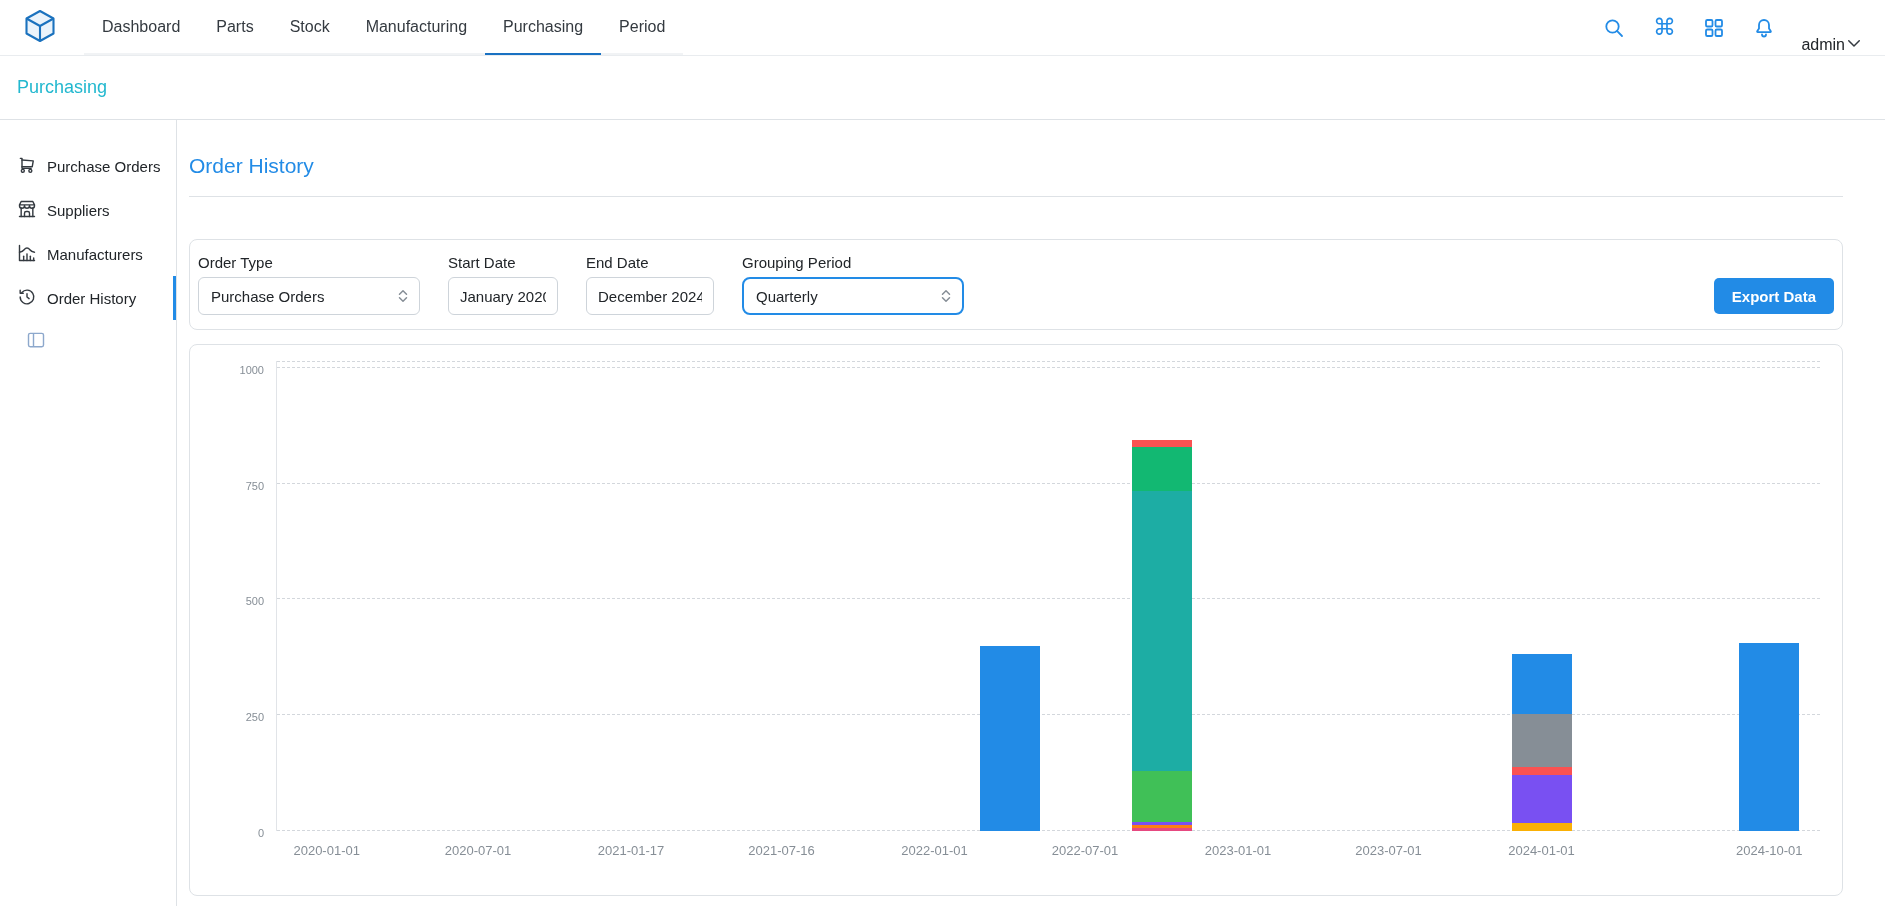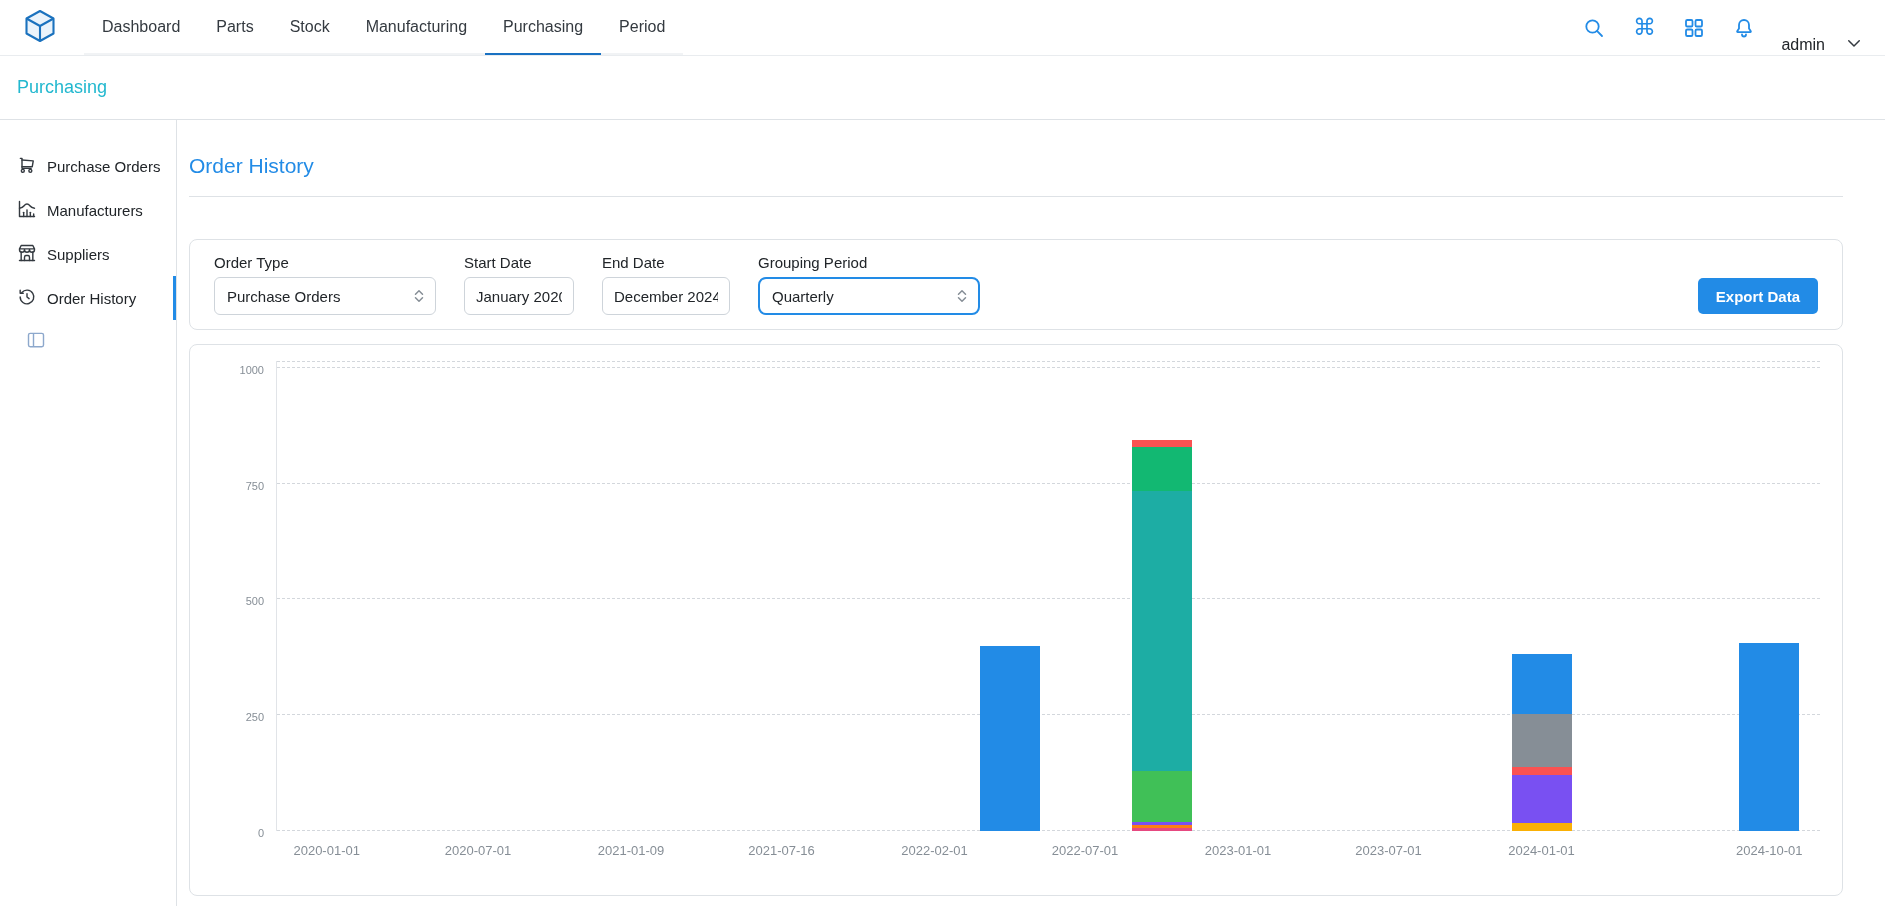--- a/index.html
+++ b/index.html
@@ -12,21 +12,21 @@
   .logo-wrap { display:flex; align-items:center; margin-right:26px; cursor:pointer; }
   .logo-wrap svg { width:36px; height:36px; }
   .nav-tabs { display:flex; align-items:stretch; box-shadow: inset 0 -2px 0 #f1f3f5; }
   .nav-tab { display:flex; align-items:center; padding:0 18px; font-size:16px; color:#343a40;
     border-bottom:2px solid transparent; cursor:pointer; white-space:nowrap; }
   .nav-tab.active { border-bottom-color:#1971c2; }
   .header-right { margin-left:auto; display:flex; align-items:center; gap:24px; }
   .hicon { width:26px; height:26px; color:#228be6; display:flex; align-items:center; justify-content:center; cursor:pointer; }
   .hicon svg { width:24px; height:24px; }
   .cmd-glyph { font-size:23px; line-height:1; color:#228be6; }
-  .user-menu { display:flex; align-items:center; gap:20px; cursor:pointer;margin-top:34px; }
+  .user-menu { display:flex; align-items:center; gap:0; cursor:pointer;margin-top:34px; }
   .user-name { font-size:16px; color:#212529; }
   .user-menu svg { width:18px; height:18px; color:#343a40; }
 
   
   .breadcrumb-bar { height:64px; display:flex; align-items:center; padding:0 17px; border-bottom:1px solid #dee2e6; }
   .breadcrumb-link { font-size:18px; color:#22b8cf; text-decoration:none; cursor:pointer; }
 
   
   .content { display:flex; align-items:stretch; }
   .sidebar { width:177px; border-right:1px solid #dee2e6; padding-top:24px; flex:0 0 auto; }
@@ -35,21 +35,21 @@
   .sidebar-item svg { width:20px; height:20px; color:#343a40; flex:0 0 auto; }
   .sidebar-item.active::after { content:""; position:absolute; right:0; top:0; bottom:0; width:3px; background:#228be6; }
   .sidebar-collapse { margin:10px 0 0 26px; width:22px; height:22px; color:#8da8cc; cursor:pointer; }
   .sidebar-collapse svg { width:20px; height:20px; }
 
   .main { flex:1 1 auto; padding:34px 42px 10px 12px; }
   .page-title { margin:0; font-size:21px; font-weight:400; color:#228be6; }
   .divider { border:none; border-top:1px solid #dee2e6; margin:18px 0 0 0; }
 
   
-  .filter-card { margin-top:42px; border:1px solid #dee2e6; border-radius:8px; padding:14px 24px;
+  .filter-card { margin-top:42px; border:1px solid #dee2e6; border-radius:8px; padding:14px 8px;
     display:flex; align-items:flex-end; gap:28px; }
   .filter-group { display:flex; flex-direction:column; }
   .filter-label { font-size:15px; font-weight:500; color:#212529; margin-bottom:6px; }
   .select-box { height:38px; border:1px solid #ced4da; border-radius:6px; background:#fff;
     display:flex; align-items:center; padding:0 8px 0 12px; font-size:15px; cursor:pointer; }
   .select-box.focused { border:2px solid #228be6; border-radius:8px; }
   .select-box .selector-icon { margin-left:auto; width:16px; height:16px; color:#868e96; }
   .w-order { width:222px; }
   .w-group { width:222px; }
   .text-input { height:38px; border:1px solid #ced4da; border-radius:6px; background:#fff;
@@ -142,40 +142,40 @@
               <circle cx="16" cy="19" r="1.8"></circle>
             <path d="M17 16H6V4H4"></path>
               <path d="M6 6l13.5 1-1.2 7H6"></path>
           </svg>
         </span>
         <span>Purchase Orders</span>
       </div>
       <div class="sidebar-item">
         <span>
           <svg viewBox="0 0 24 24" fill="none" stroke="currentColor" stroke-width="1.7" stroke-linecap="round" stroke-linejoin="round">
+            <path d="M3 21h18"></path>
+            <path d="M3 7v1a3 3 0 0 0 6 0V7m0 1a3 3 0 0 0 6 0V7m0 1a3 3 0 0 0 6 0V7H3l2-4h14l2 4"></path>
+            <path d="M5 21V10.85M19 21V10.85"></path>
+            <path d="M9 21v-4a2 2 0 0 1 2-2h2a2 2 0 0 1 2 2v4"></path>
+          </svg>
+        </span>
+        <span>Suppliers</span>
+      </div>
+      <div class="sidebar-item">
+        <span>
+          <svg viewBox="0 0 24 24" fill="none" stroke="currentColor" stroke-width="1.7" stroke-linecap="round" stroke-linejoin="round">
             <path d="M3 3v18h18"></path>
               <path d="M20 18v3"></path>
               <path d="M16 16v5"></path>
               <path d="M12 13v8"></path>
               <path d="M8 16v5"></path>
             <path d="M3 11c6 0 5-5 9-5s3 5 9 5"></path>
           </svg>
         </span>
         <span>Manufacturers</span>
-      </div>
-      <div class="sidebar-item">
-        <span>
-          <svg viewBox="0 0 24 24" fill="none" stroke="currentColor" stroke-width="1.7" stroke-linecap="round" stroke-linejoin="round">
-            <path d="M3 21h18"></path>
-            <path d="M3 7v1a3 3 0 0 0 6 0V7m0 1a3 3 0 0 0 6 0V7m0 1a3 3 0 0 0 6 0V7H3l2-4h14l2 4"></path>
-            <path d="M5 21V10.85M19 21V10.85"></path>
-            <path d="M9 21v-4a2 2 0 0 1 2-2h2a2 2 0 0 1 2 2v4"></path>
-          </svg>
-        </span>
-        <span>Suppliers</span>
       </div>
       <div class="sidebar-item active">
         <span>
           <svg viewBox="0 0 24 24" fill="none" stroke="currentColor" stroke-width="1.7" stroke-linecap="round" stroke-linejoin="round">
             <path d="M12 8v4l2.5 2"></path>
             <path d="M3.8 12a8.2 8.2 0 1 0 2-5.4"></path>
             <path d="M3.8 3.8v3.7h3.7"></path>
           </svg>
         </span>
         <span>Order History</span>
@@ -264,23 +264,23 @@
                 <div class="seg" style="flex-grow: 130; background: rgb(34, 139, 230);"></div>
               </div>
               <div class="bar" style="left: 96.7151%; height: 39.9015%;">
                 <div class="seg" style="flex-grow: 405; background: rgb(34, 139, 230);"></div>
               </div>
             </div>
           <div class="corner"></div>
           <div class="x-axis" id="x-axis">
               <div class="xtick" style="left: 3.28487%;">2020-01-01</div>
               <div class="xtick" style="left: 13.0856%;">2020-07-01</div>
-              <div class="xtick" style="left: 22.9941%;">2021-01-09</div>
+              <div class="xtick" style="left: 22.9941%;">2021-01-17</div>
               <div class="xtick" style="left: 32.741%;">2021-07-16</div>
-              <div class="xtick" style="left: 42.6494%;">2022-02-01</div>
+              <div class="xtick" style="left: 42.6494%;">2022-01-01</div>
               <div class="xtick" style="left: 52.3963%;">2022-07-01</div>
               <div class="xtick" style="left: 62.3048%;">2023-01-01</div>
               <div class="xtick" style="left: 72.0517%;">2023-07-01</div>
               <div class="xtick" style="left: 81.9602%;">2024-01-01</div>
               <div class="xtick" style="left: 96.7151%;">2024-10-01</div>
             </div>
         </div>
       </section>
     </main>
   </div>

